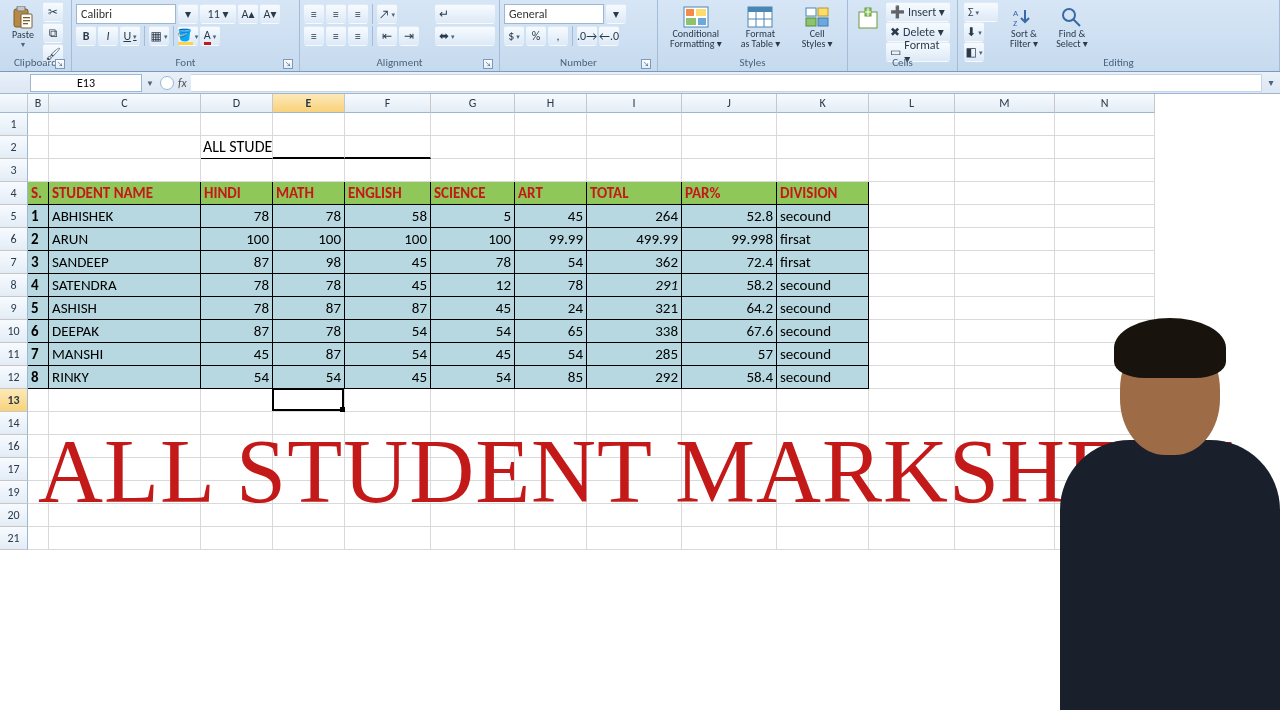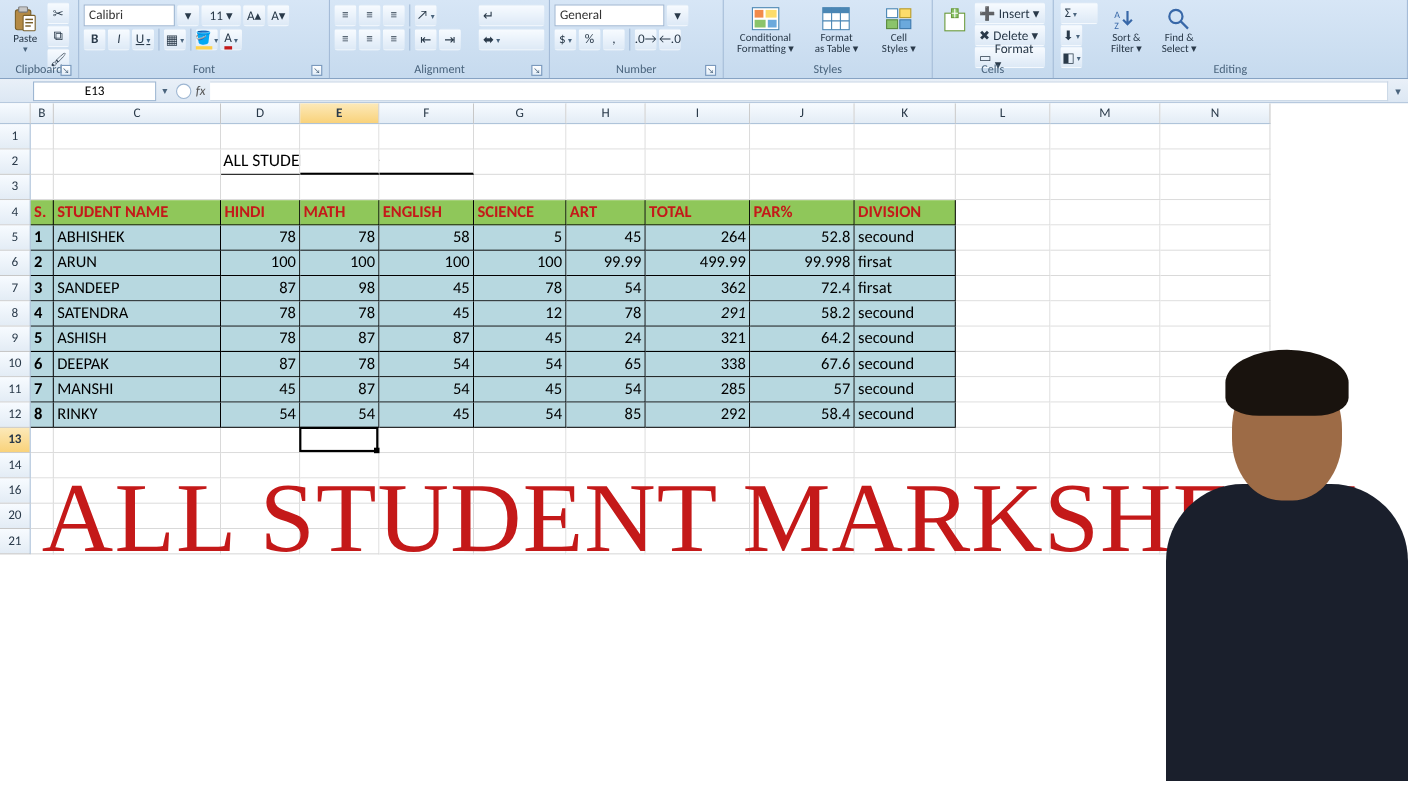--- a/index.html
+++ b/index.html
@@ -58,21 +58,21 @@
   padding: 2px 1px;
   cursor: default;
 }
 .bigbtn .ico { width: 26px; height: 26px; display:flex; align-items:center; justify-content:center; }
 .bigbtn .txt { font-size: 10px; color:#2a3a4a; text-align:center; line-height:10px; }
 .sep { width:1px; background:#a5bcd8; align-self:stretch; margin:0 2px; }
 .font-display, .number-display {
   background:#fff; border:1px solid #9db6d2; height:20px; line-height:18px;
   padding:0 4px; font-size:12px; color:#333;
 }
-.font-display { width: 83px; }
+.font-display { width: 100px; }
 .number-display { width: 100px; }
 
 
 .formula-bar {
   height: 22px; background: linear-gradient(#e9f0f8,#dce7f3);
   border-bottom: 1px solid #9db6d2;
   display: flex; align-items: center;
 }
 .name-box {
   width: 112px; height: 18px; margin: 0 2px 0 30px;
@@ -644,20 +644,52 @@
         <div class="cell" style="width: 84px;"></div>
         <div class="cell" style="width: 72px;"></div>
         <div class="cell" style="width: 95px;"></div>
         <div class="cell" style="width: 95px;"></div>
         <div class="cell" style="width: 92px;"></div>
         <div class="cell" style="width: 86px;"></div>
         <div class="cell" style="width: 100px;"></div>
         <div class="cell" style="width: 100px;"></div>
       </div>
       <div class="row">
+        <div class="rh">17</div>
+        <div class="cell" style="width: 21px;"></div>
+        <div class="cell" style="width: 152px;"></div>
+        <div class="cell" style="width: 72px;"></div>
+        <div class="cell" style="width: 72px;"></div>
+        <div class="cell" style="width: 86px;"></div>
+        <div class="cell" style="width: 84px;"></div>
+        <div class="cell" style="width: 72px;"></div>
+        <div class="cell" style="width: 95px;"></div>
+        <div class="cell" style="width: 95px;"></div>
+        <div class="cell" style="width: 92px;"></div>
+        <div class="cell" style="width: 86px;"></div>
+        <div class="cell" style="width: 100px;"></div>
+        <div class="cell" style="width: 100px;"></div>
+      </div>
+      <div class="row">
+        <div class="rh">19</div>
+        <div class="cell" style="width: 21px;"></div>
+        <div class="cell" style="width: 152px;"></div>
+        <div class="cell" style="width: 72px;"></div>
+        <div class="cell" style="width: 72px;"></div>
+        <div class="cell" style="width: 86px;"></div>
+        <div class="cell" style="width: 84px;"></div>
+        <div class="cell" style="width: 72px;"></div>
+        <div class="cell" style="width: 95px;"></div>
+        <div class="cell" style="width: 95px;"></div>
+        <div class="cell" style="width: 92px;"></div>
+        <div class="cell" style="width: 86px;"></div>
+        <div class="cell" style="width: 100px;"></div>
+        <div class="cell" style="width: 100px;"></div>
+      </div>
+      <div class="row">
         <div class="rh">20</div>
         <div class="cell" style="width: 21px;"></div>
         <div class="cell" style="width: 152px;"></div>
         <div class="cell" style="width: 72px;"></div>
         <div class="cell" style="width: 72px;"></div>
         <div class="cell" style="width: 86px;"></div>
         <div class="cell" style="width: 84px;"></div>
         <div class="cell" style="width: 72px;"></div>
         <div class="cell" style="width: 95px;"></div>
         <div class="cell" style="width: 95px;"></div>

